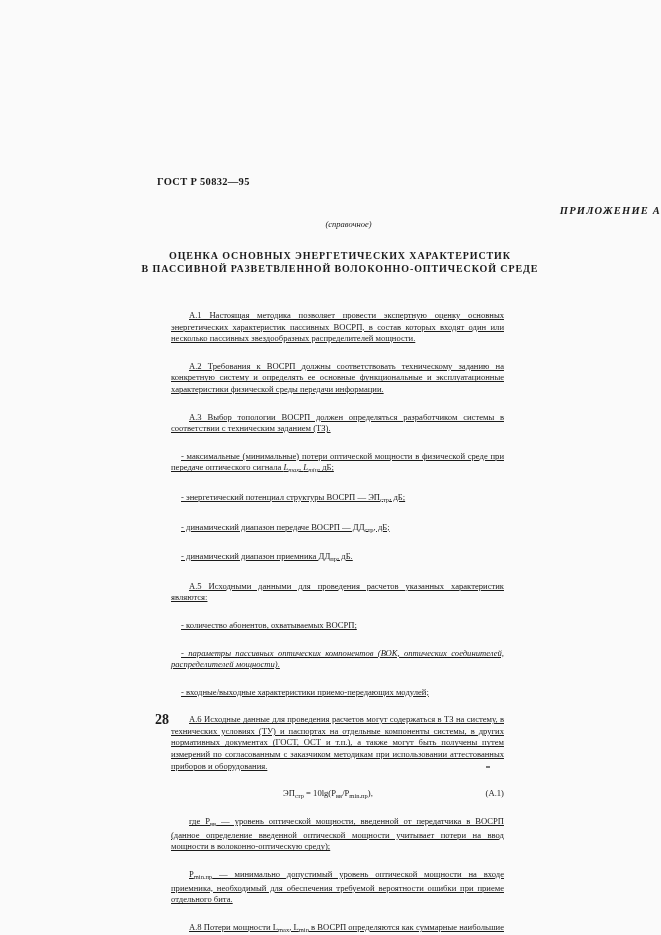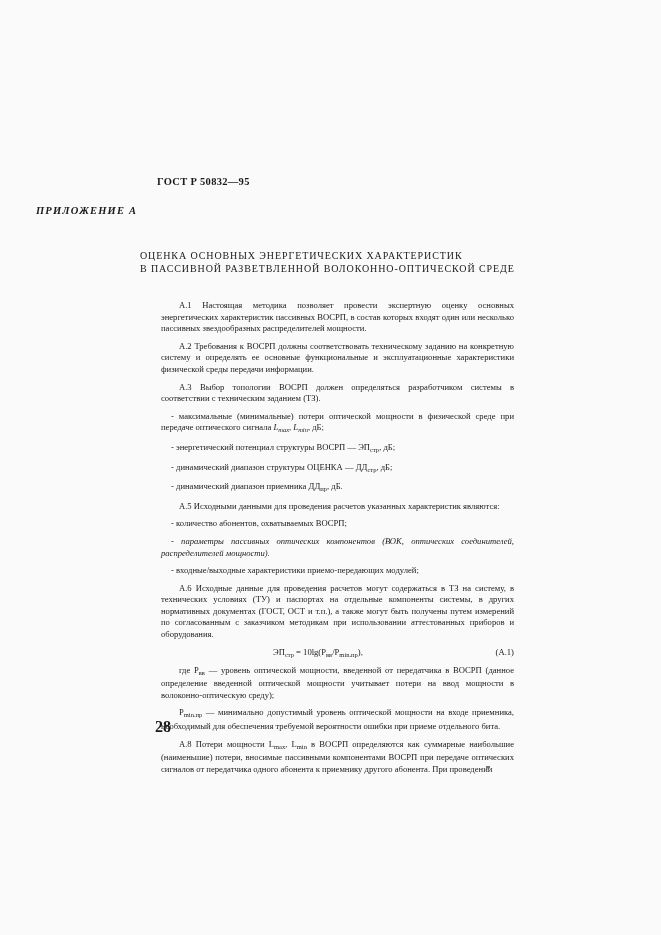--- a/index.html
+++ b/index.html
@@ -25,61 +25,62 @@
     left: 157px;
     top: 176px;
     font-size: 10.5px;
     font-weight: bold;
     letter-spacing: 0.3px;
   }
   .appendix {
     position: absolute;
     left: 0; width: 661px;
     top: 205px;
-    text-align: left;
+    text-align: right;
     font-size: 10.5px;
     font-style: italic;
     font-weight: bold;
     letter-spacing: 1.2px;
-    padding-left: 36px;
+    padding-left: 23px;
     box-sizing: border-box;
   }
   .appendix-sub {
     position: absolute;
     left: 0; width: 661px;
     top: 219px;
     text-align: center;
     font-size: 8.5px;
     font-style: italic;
     padding-left: 36px;
     box-sizing: border-box;
   }
   .title {
     position: absolute;
     left: 140px; width: 400px;
     top: 249px;
-    text-align: left;
+    text-align: center;
     font-size: 10px;
-    font-weight: normal;
+    font-weight: bold;
     line-height: 13px;
     letter-spacing: 0.9px;
     font-variant: small-caps;
   }
   .body-text {
     position: absolute;
     left: 155px;
     width: 365px;
     top: 294px;
     font-size: 8.6px;
     line-height: 11.6px;
     text-align: justify;
   }
   .body-text p {
-    margin: 6px;
+    margin: 16px;
     text-indent: 18px;
+    text-decoration: underline;
   }
   .body-text p.item { text-indent: 10px; }
   .body-text p.formula {
     text-indent: 0;
     position: relative;
     text-align: left;
     height: 12px;
   }
   .formula .expr {
     position: absolute;
@@ -89,55 +90,55 @@
     position: absolute;
     right: 0;
     padding-left: 43px;
   }
   .sub { font-size: 6.5px; vertical-align: -2px; }
   .it { font-style: italic; }
   .page-num {
     position: absolute;
     left: 155px;
     top: 712px;
-    font-size: 16px;
+    font-size: 14px;
     font-weight: bold;
-    margin-top: 6px;
   }
   .speck {
     position: absolute;
     left: 486px;
     top: 766px;
     width: 4px;
     height: 2px;
     background: #777;
   }
 </style>
 </head>
 <body>
 
 <div class="page">
 
   <div class="header">ГОСТ Р 50832—95</div>
 
   <div class="appendix">ПРИЛОЖЕНИЕ А</div>
+  <div class="appendix-sub">(справочное)</div>
 
   <div class="title">
     <div>ОЦЕНКА ОСНОВНЫХ ЭНЕРГЕТИЧЕСКИХ ХАРАКТЕРИСТИК</div>
     <div>В ПАССИВНОЙ РАЗВЕТВЛЕННОЙ ВОЛОКОННО-ОПТИЧЕСКОЙ СРЕДЕ</div>
   </div>
 
   <div class="body-text">
     <p>А.1 Настоящая методика позволяет провести экспертную оценку основных энергетических характеристик пассивных ВОСРП, в состав которых входят один или несколько пассивных звездообразных распределителей мощности.</p>
     <p>А.2 Требования к ВОСРП должны соответствовать техническому заданию на конкретную систему и определять ее основные функциональные и эксплуатационные характеристики физической среды передачи информации.</p>
     <p>А.3 Выбор топологии ВОСРП должен определяться разработчиком системы в соответствии с техническим заданием (ТЗ).</p>
 
     <p class="item"><span>- максимальные (минимальные) потери оптической мощности в физической среде при передаче оптического сигнала </span><span class="it">L</span><span class="sub it">max</span><span>, </span><span class="it">L</span><span class="sub it">min</span><span>, дБ;</span></p>
     <p class="item"><span>- энергетический потенциал структуры ВОСРП — ЭП</span><span class="sub">стр</span><span>, дБ;</span></p>
-    <p class="item"><span>- динамический диапазон структуры ОЦЕНКА — ДД</span><span class="sub">стр</span><span>, дБ;</span></p>
+    <p class="item"><span>- динамический диапазон передаче ВОСРП — ДД</span><span class="sub">стр</span><span>, дБ;</span></p>
     <p class="item"><span>- динамический диапазон приемника ДД</span><span class="sub">пр</span><span>, дБ.</span></p>
 
     <p>А.5 Исходными данными для проведения расчетов указанных характеристик являются:</p>
     <p class="item">- количество абонентов, охватываемых ВОСРП;</p>
     <p class="item it">- параметры пассивных оптических компонентов (ВОК, оптических соединителей, распределителей мощности).</p>
     <p class="item">- входные/выходные характеристики приемо-передающих модулей;</p>
 
     <p>А.6 Исходные данные для проведения расчетов могут содержаться в ТЗ на систему, в технических условиях (ТУ) и паспортах на отдельные компоненты системы, в других нормативных документах (ГОСТ, ОСТ и т.п.), а также могут быть получены путем измерений по согласованным с заказчиком методикам при использовании аттестованных приборов и оборудования.</p>
 
     <p class="formula">

